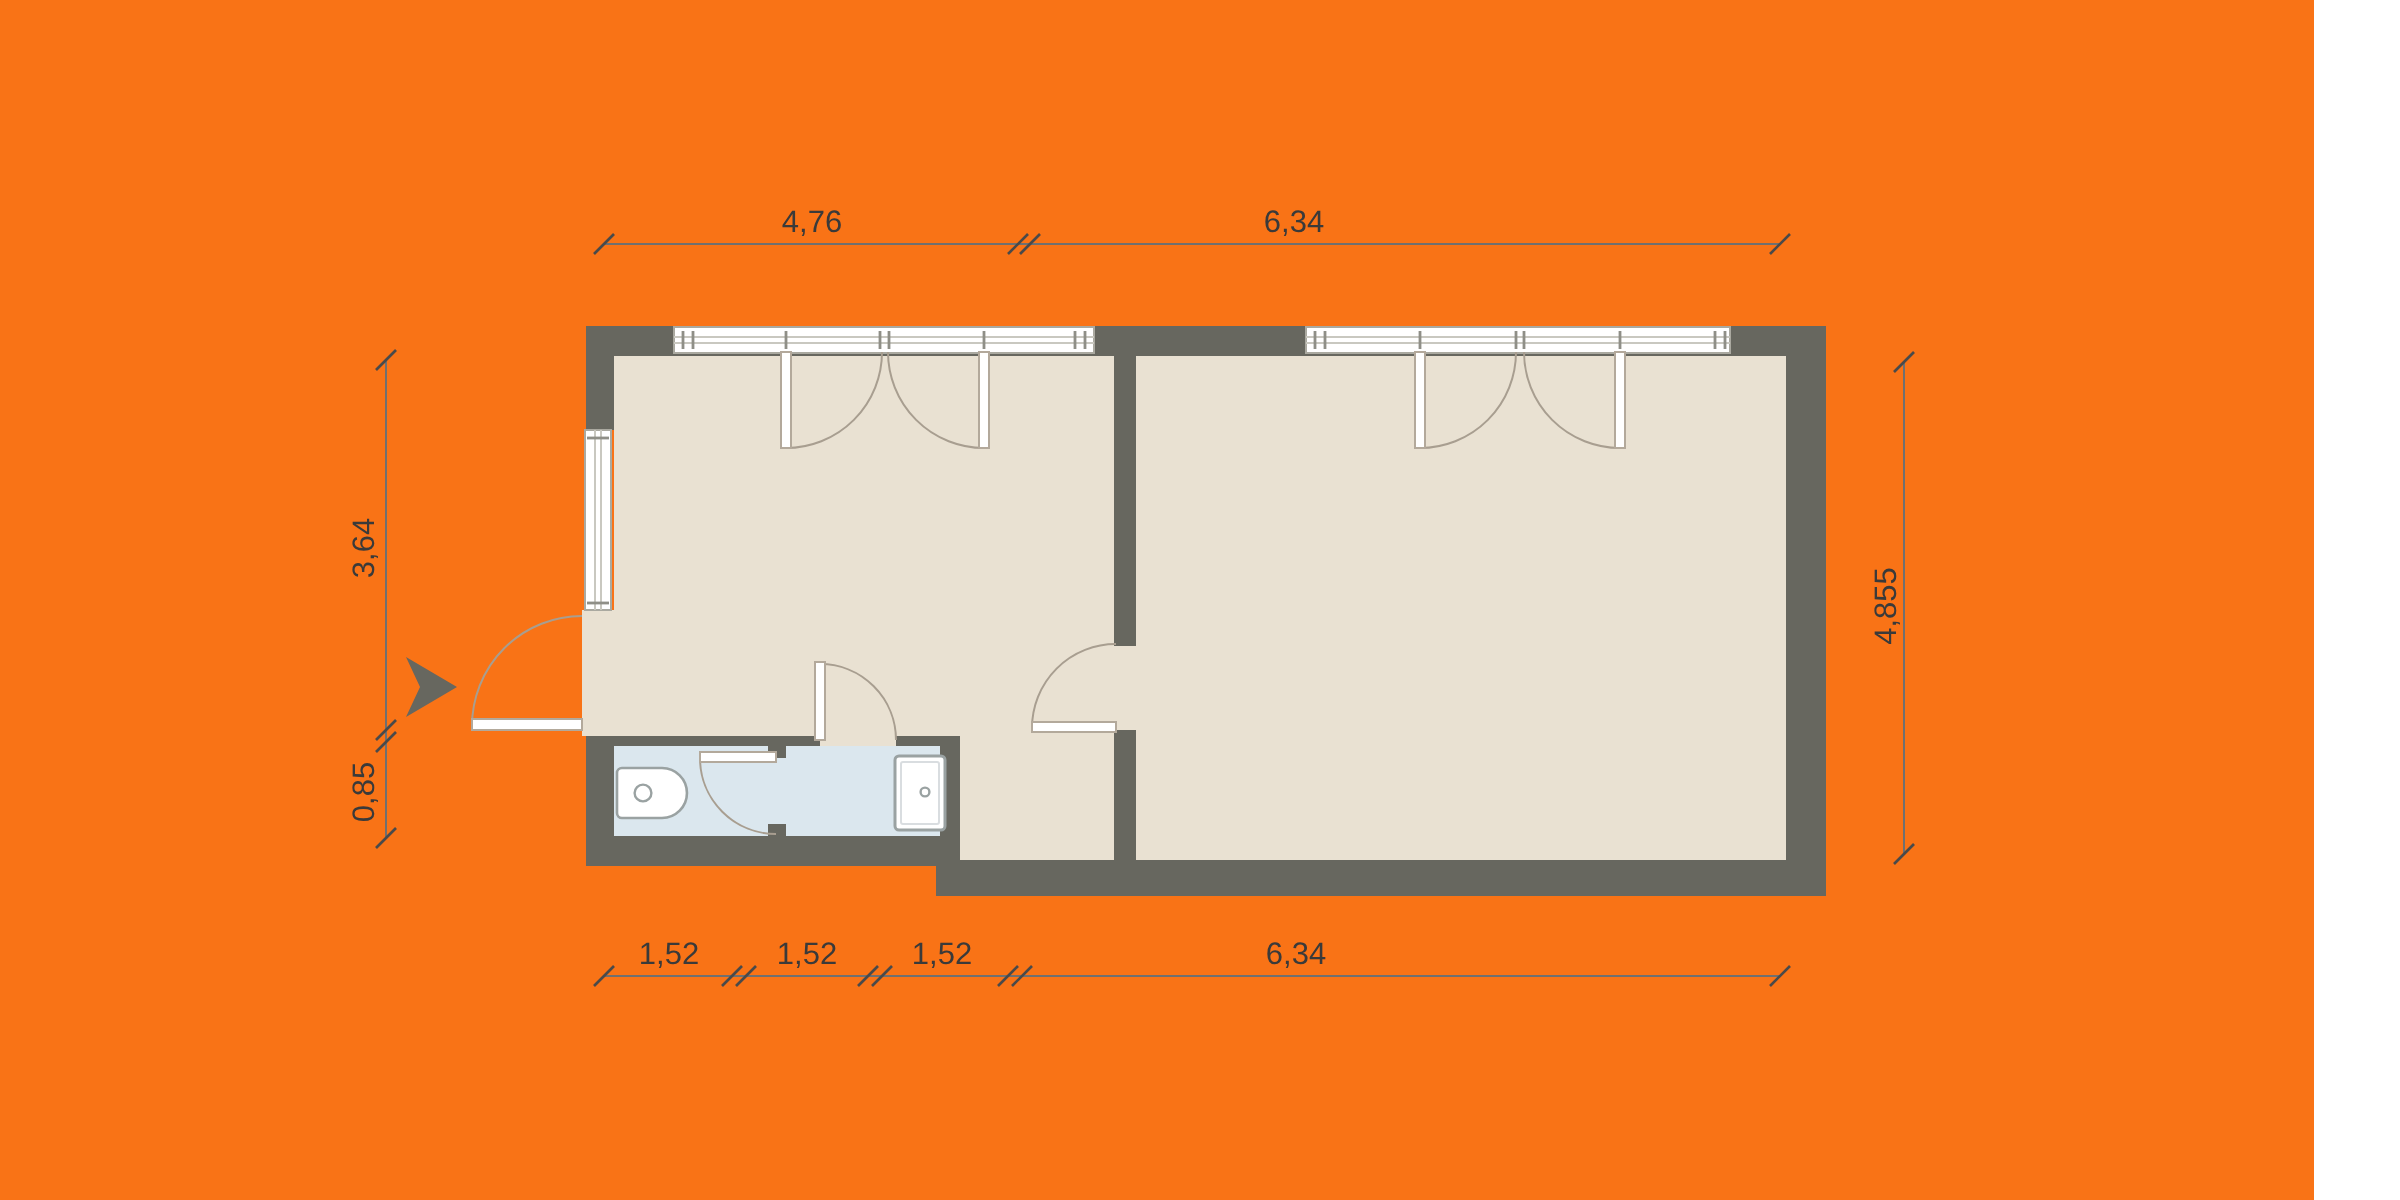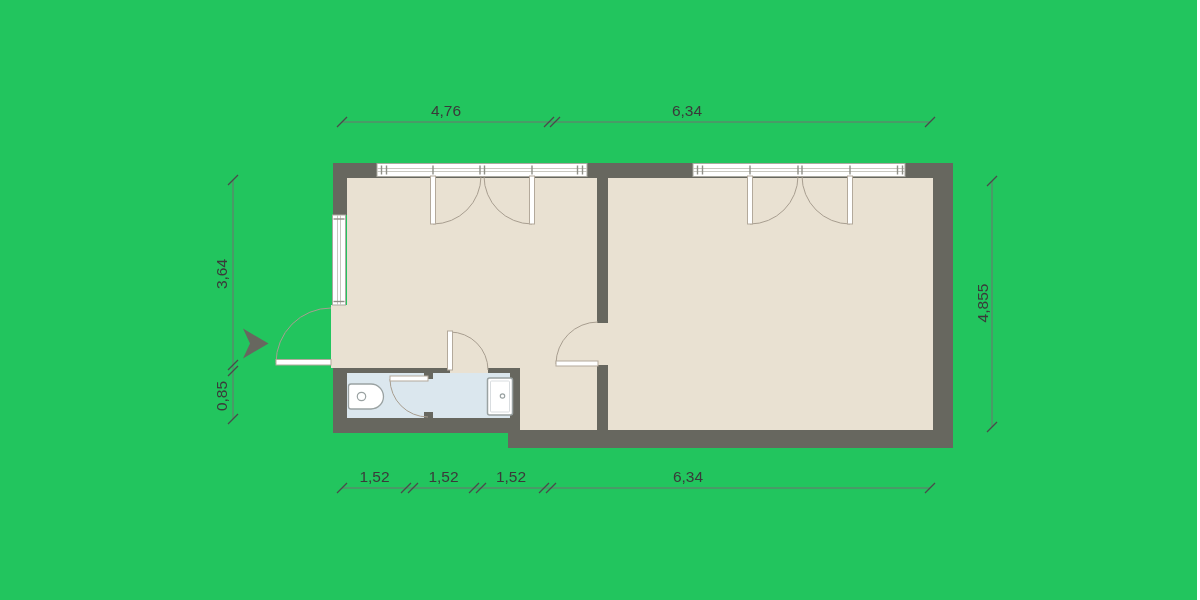--- a/index.html
+++ b/index.html
@@ -1,16 +1,16 @@
 <!DOCTYPE html>
 <html><head>
 <meta charset="utf-8">
 <style>
   html,body{margin:0;padding:0;background:#ffffff;width:1200px;height:600px;overflow:hidden;}
-  .canvas{width:1157px;height:600px;background:#22c55e;position:relative;padding-left:40px;}
+  .canvas{width:1157px;height:600px;background:#f97316;position:relative;}
   svg{display:block;}
   text{font-family:"Liberation Sans","DejaVu Sans",sans-serif;font-size:15.5px;fill:#3a3a3a;}
 </style>
 </head>
 <body>
 
 <div class="canvas">
 <svg width="1200" height="600" viewBox="0 0 1200 600">
 
   <g>

